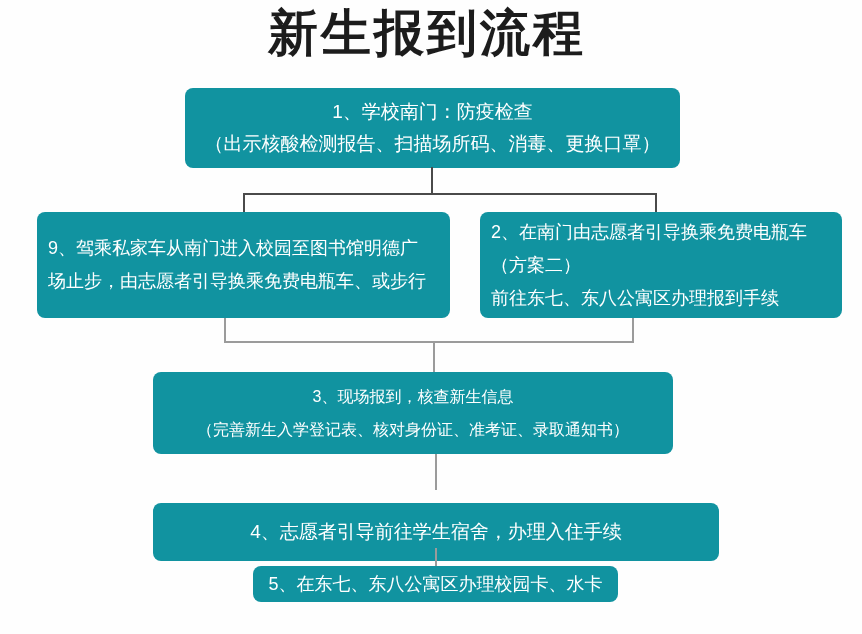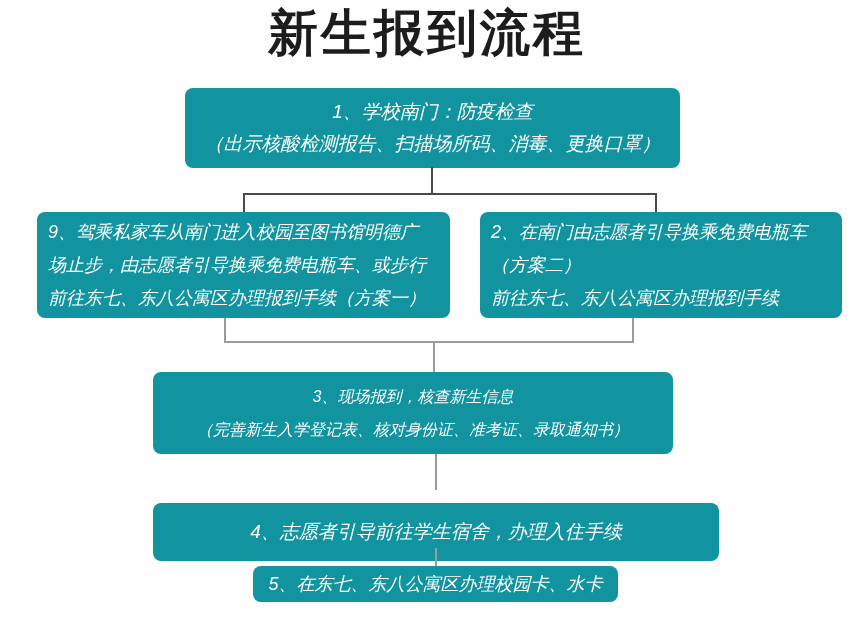--- a/index.html
+++ b/index.html
@@ -13,21 +13,21 @@
     position:absolute;left:0;right:8px;top:2px;
     text-align:center;font-size:50px;line-height:62px;font-weight:900;
     color:var(--title-text,#1C1C1C);letter-spacing:3px;
   }
   .box{
     position:absolute;background:var(--box-fill,#1193A0);
     color:var(--box-text,#FFFFFF);border-radius:8px;box-sizing:border-box;
     display:flex;flex-direction:column;justify-content:center;
   }
   .box.centered{align-items:center;text-align:center;}
-  .box .ln{white-space:nowrap;font-style:italic;}
+  .box .ln{white-space:nowrap;}
   .box-step1{left:185px;top:88px;width:495px;height:80px;font-size:19px;line-height:32px;}
   .box-step2a{left:37px;top:212px;width:413px;height:106px;font-size:18px;line-height:33px;padding:4px 11px;}
   .box-step2b{left:480px;top:212px;width:362px;height:106px;font-size:18px;line-height:33px;padding:8px 11px;}
   .box-step3{left:153px;top:372px;width:520px;height:82px;font-size:16px;line-height:33px;}
   .box-step4{left:153px;top:503px;width:566px;height:58px;font-size:19px;}
   .box-step5{left:253px;top:566px;width:365px;height:36px;font-size:18px;}
   .conn{position:absolute;}
   .conn.dark{background:var(--conn-dark,#4A4A4A);}
   .conn.gray{background:var(--conn-gray,#9B9B9B);}
 </style>
@@ -44,21 +44,20 @@
   </div>
 
   <div class="conn dark" style="left:431px;top:167px;width:2px;height:27px;"></div>
   <div class="conn dark" style="left:243px;top:193px;width:414px;height:2px;"></div>
   <div class="conn dark" style="left:243px;top:193px;width:2px;height:19px;"></div>
   <div class="conn dark" style="left:655px;top:193px;width:2px;height:19px;"></div>
 
   <div class="box box-step2a">
     <div class="ln">9、驾乘私家车从南门进入校园至图书馆明德广</div>
     <div class="ln">场止步，由志愿者引导换乘免费电瓶车、或步行</div>
-    <div class="ln">前往东七、东八公寓区办理报到手续（方案一）</div>
   </div>
   <div class="box box-step2b">
     <div class="ln">2、在南门由志愿者引导换乘免费电瓶车</div>
     <div class="ln">（方案二）</div>
     <div class="ln">前往东七、东八公寓区办理报到手续</div>
   </div>
 
   <div class="conn gray" style="left:224px;top:318px;width:2px;height:25px;"></div>
   <div class="conn gray" style="left:632px;top:318px;width:2px;height:25px;"></div>
   <div class="conn gray" style="left:224px;top:341px;width:410px;height:2px;"></div>

